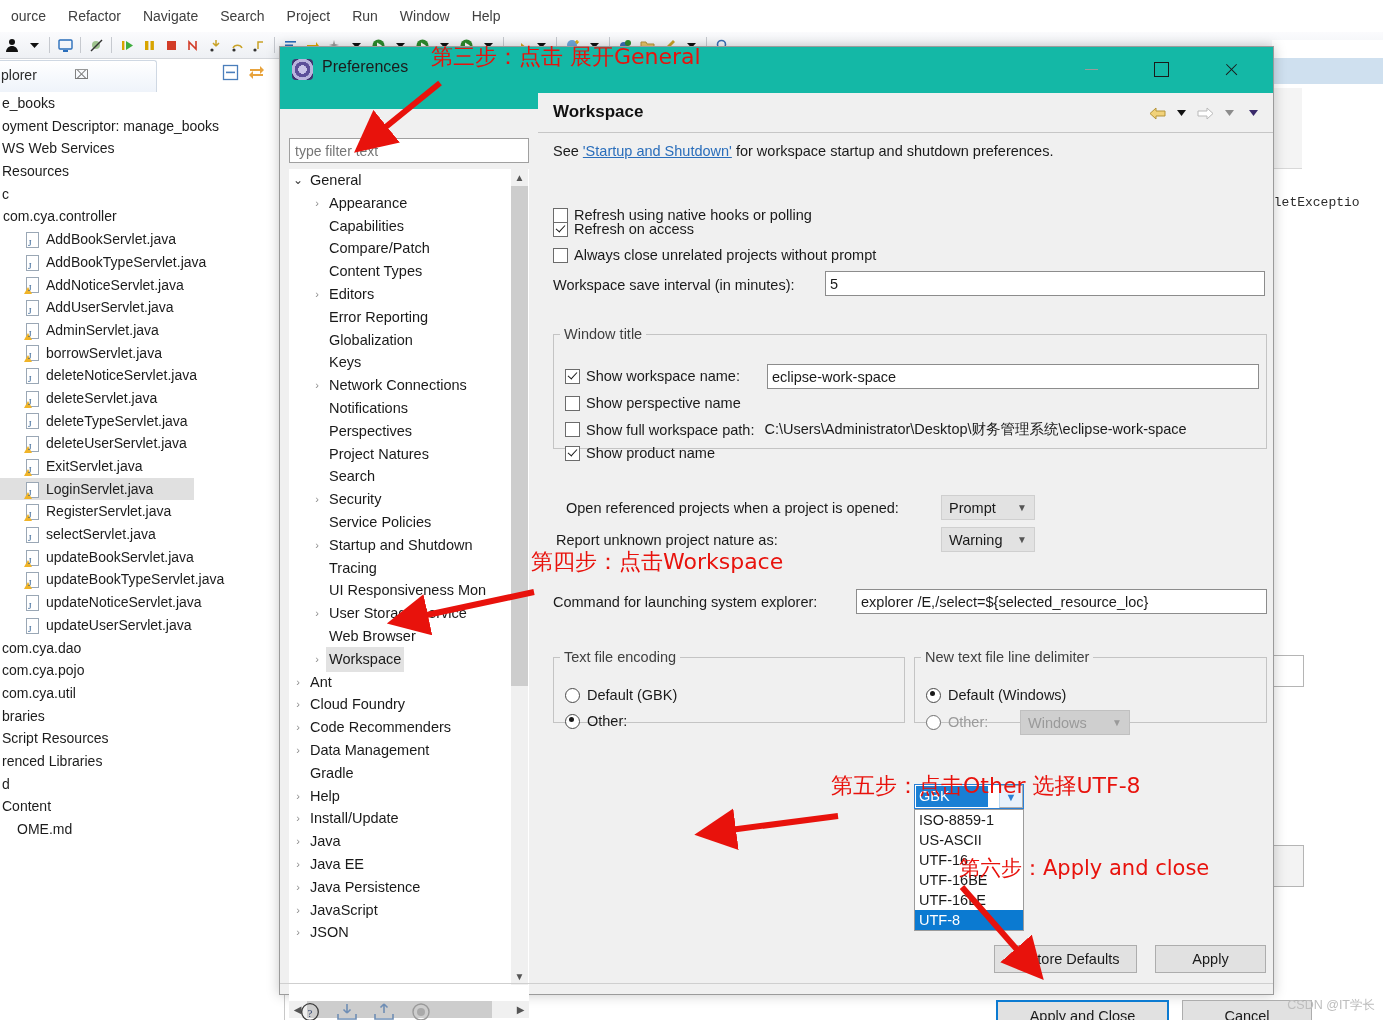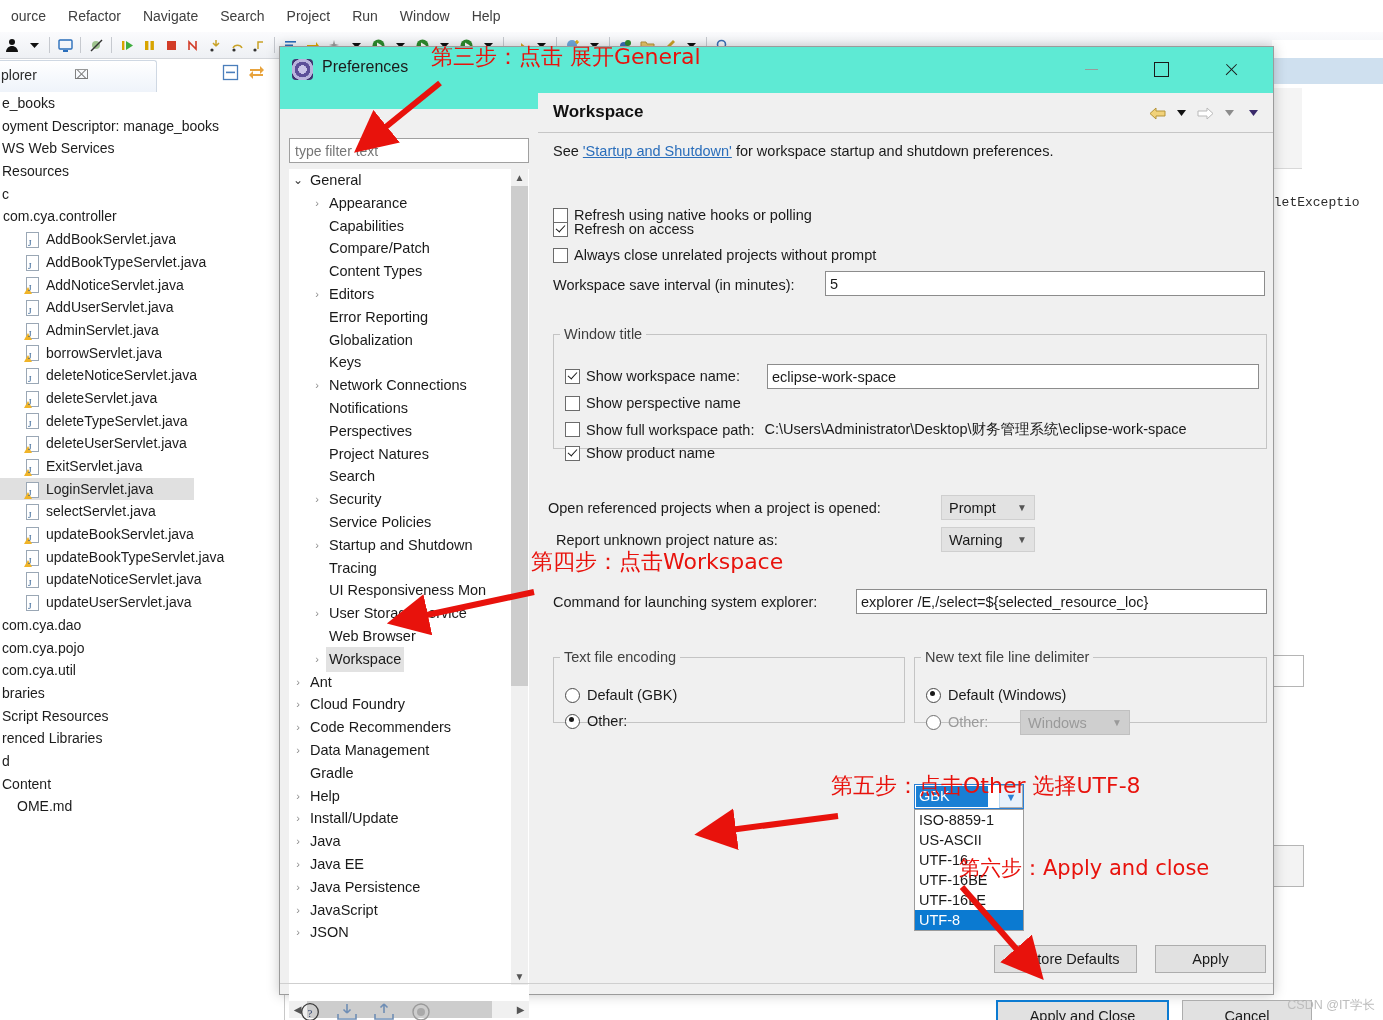--- a/index.html
+++ b/index.html
@@ -44,21 +44,21 @@
   .editor-right{position:absolute;left:1272px;top:40px;width:111px;height:980px;background:#fff;}
   .editor-right .tabstrip{position:absolute;left:0;top:18px;width:111px;height:26px;background:#cfe0ef;}
   .editor-right .codeline{position:absolute;left:-6px;top:155px;font-family:"Liberation Mono",monospace;font-size:13px;color:#2b2b2b;}
   .bg-box1{position:absolute;left:1272px;top:655px;width:30px;height:30px;border:1px solid #b5b5b5;background:#fff;}
   .bg-box2{position:absolute;left:1272px;top:845px;width:30px;height:40px;border:1px solid #b5b5b5;background:#f3f3f3;}
   .bg-strip{position:absolute;left:1272px;top:88px;width:30px;height:80px;border-bottom:1px solid #d8d8d8;background:#f4f4f4;}
 
   
   #prefs{position:absolute;left:279px;top:46px;width:993px;height:947px;
     background:#f0f0f0;border:1px solid #9b9b9b;box-shadow:0 0 12px rgba(0,0,0,.22);}
-  .titlebar{height:62px;background:#5eead4;position:relative;}
+  .titlebar{height:62px;background:#14b8a6;position:relative;}
   .titlebar .ticon{position:absolute;left:12px;top:12px;width:21px;height:21px;
     border-radius:4px;background:radial-gradient(circle at 50% 50%, #c9c4e8 0 28%, #5c4f99 30% 52%, #b9b4dd 54% 72%, #3f3470 74% 100%);}
   .titlebar .ttl{position:absolute;left:42px;top:11px;font-size:16px;color:#1c1c1c;}
   .wbtn{position:absolute;top:0;width:52px;height:44px;display:flex;align-items:center;justify-content:center;color:#1a1a1a;}
   .wbtn.min{right:156px;} .wbtn.max{right:86px;} .wbtn.cls{right:16px;}
   .min-g{width:13px;height:1px;background:#9a9a9a;}
   .max-g{width:13px;height:13px;border:1.4px solid #1a1a1a;}
   .cls-g{position:relative;width:15px;height:15px;}
   .cls-g:before,.cls-g:after{content:"";position:absolute;left:0;top:7px;width:15px;height:1.4px;background:#1a1a1a;}
   .cls-g:before{transform:rotate(45deg);} .cls-g:after{transform:rotate(-45deg);}
@@ -424,20 +424,24 @@
         <span class="ji"><span class="jfile warn"></span></span>
         <span>deleteUserServlet.java</span>
       </div>
       <div class="tree-row" style="padding-left: 26px;">
         <span class="ji"><span class="jfile warn"></span></span>
         <span>ExitServlet.java</span>
       </div>
       <div class="tree-row sel" style="padding-left: 26px;">
         <span class="ji"><span class="jfile warn"></span></span>
         <span>LoginServlet.java</span>
+      </div>
+      <div class="tree-row" style="padding-left: 26px;">
+        <span class="ji"><span class="jfile warn"></span></span>
+        <span>RegisterServlet.java</span>
       </div>
       <div class="tree-row" style="padding-left: 26px;">
         <span class="ji"><span class="jfile"></span></span>
         <span>selectServlet.java</span>
       </div>
       <div class="tree-row" style="padding-left: 26px;">
         <span class="ji"><span class="jfile warn"></span></span>
         <span>updateBookServlet.java</span>
       </div>
       <div class="tree-row" style="padding-left: 26px;">
@@ -733,21 +737,21 @@
             <span class="chk"></span>
             <span>Show full workspace path:</span>
             <span style="margin-left:10px;">C:\Users\Administrator\Desktop\财务管理系统\eclipse-work-space</span>
           </label>
           <label class="cbrow" style="left:11px;top:103px;">
             <span class="chk on"></span>
             <span>Show product name</span>
           </label>
         </fieldset>
 
-        <span class="lbl" style="left:10px;top:367px;">Open referenced projects when a project is opened:</span>
+        <span class="lbl" style="left:28px;top:367px;">Open referenced projects when a project is opened:</span>
         <div class="combo" style="left:403px;top:362px;width:94px;">
           <span class="cv">Prompt</span>
           <span class="ca">▼</span>
         </div>
 
         <span class="lbl" style="left:18px;top:399px;">Report unknown project nature as:</span>
         <div class="combo" style="left:403px;top:394px;width:94px;">
           <span class="cv">Warning</span>
           <span class="ca">▼</span>
         </div>

